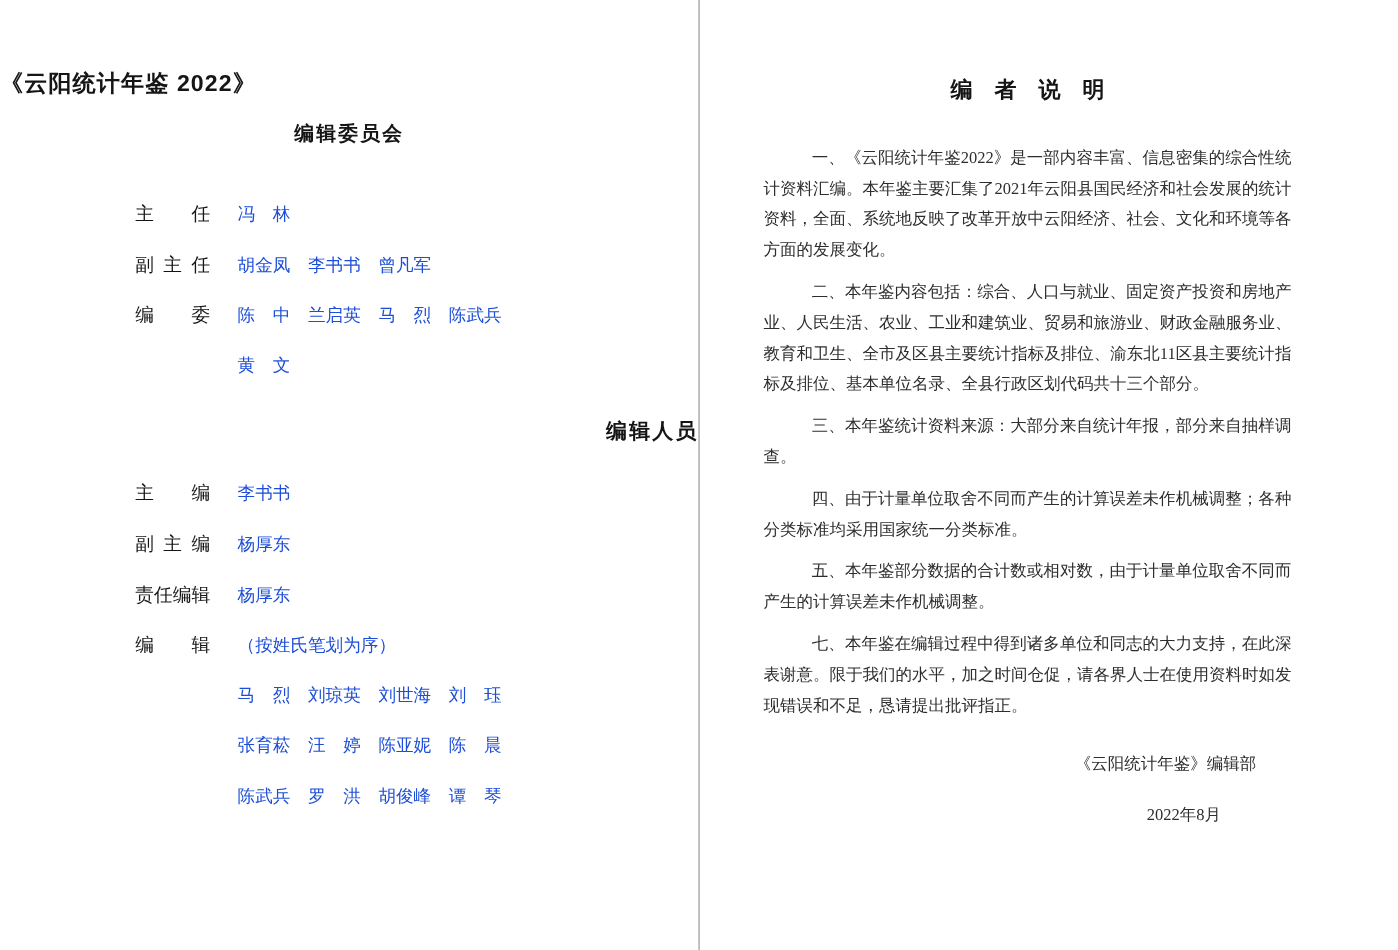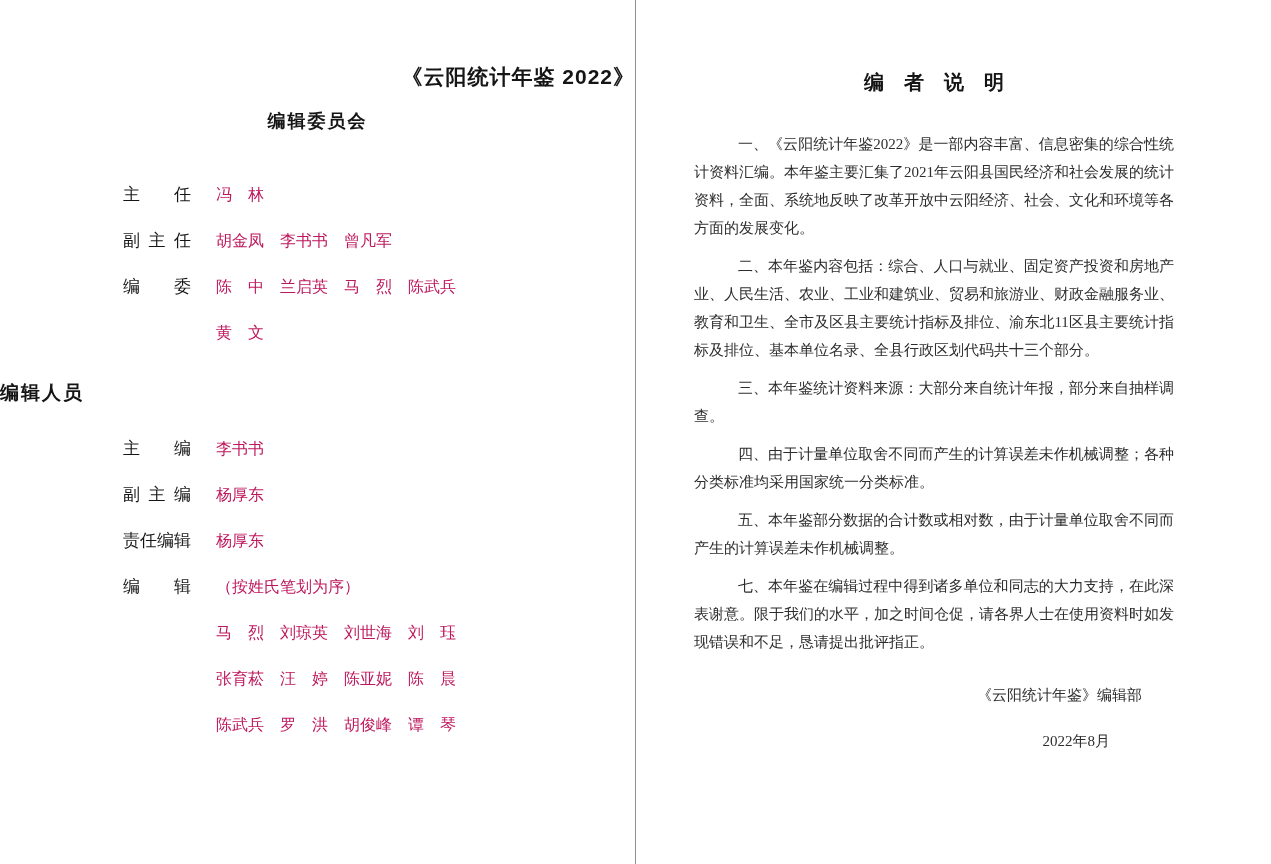--- a/index.html
+++ b/index.html
@@ -24,21 +24,21 @@
     top: 0;
     height: 100%;
     box-sizing: border-box;
   }
   .page.left  { left: 0;     width: 635px; padding-top: 62px; }
   .page.right { left: 636px; width: 635px; padding: 68px 0 4px 58px; }
 
   
   .l-title1 {
     margin: 0;
-    text-align: right;
+    text-align: left;
     font-family: "Liberation Sans", sans-serif;
     font-weight: bold;
     font-size: 21px;
     line-height: 30px;
     letter-spacing: 1px;
     color: #151515;
   }
   .l-title2 {
     margin: 16px 0 0 0;
     text-align: center;
@@ -58,25 +58,25 @@
     font-weight: normal;
     font-size: 17px;
     color: #151515;
     text-align: justify;
     text-align-last: justify;
   }
   .val {
     margin-left: 21px;
     font-family: Liberation Sans, sans-serif;
     font-size: 16px;
-    color: #be185d;
+    color: #1d4ed8;
   }
   .staff-title {
     margin: 36px 0 0 0;
-    text-align: left;
+    text-align: right;
     font-family: "Liberation Sans", sans-serif;
     font-weight: bold;
     font-size: 19px;
     line-height: 26px;
     letter-spacing: 2px;
     color: #151515;
   }
   .rows.staff { margin-top: 32px; }
 
   

